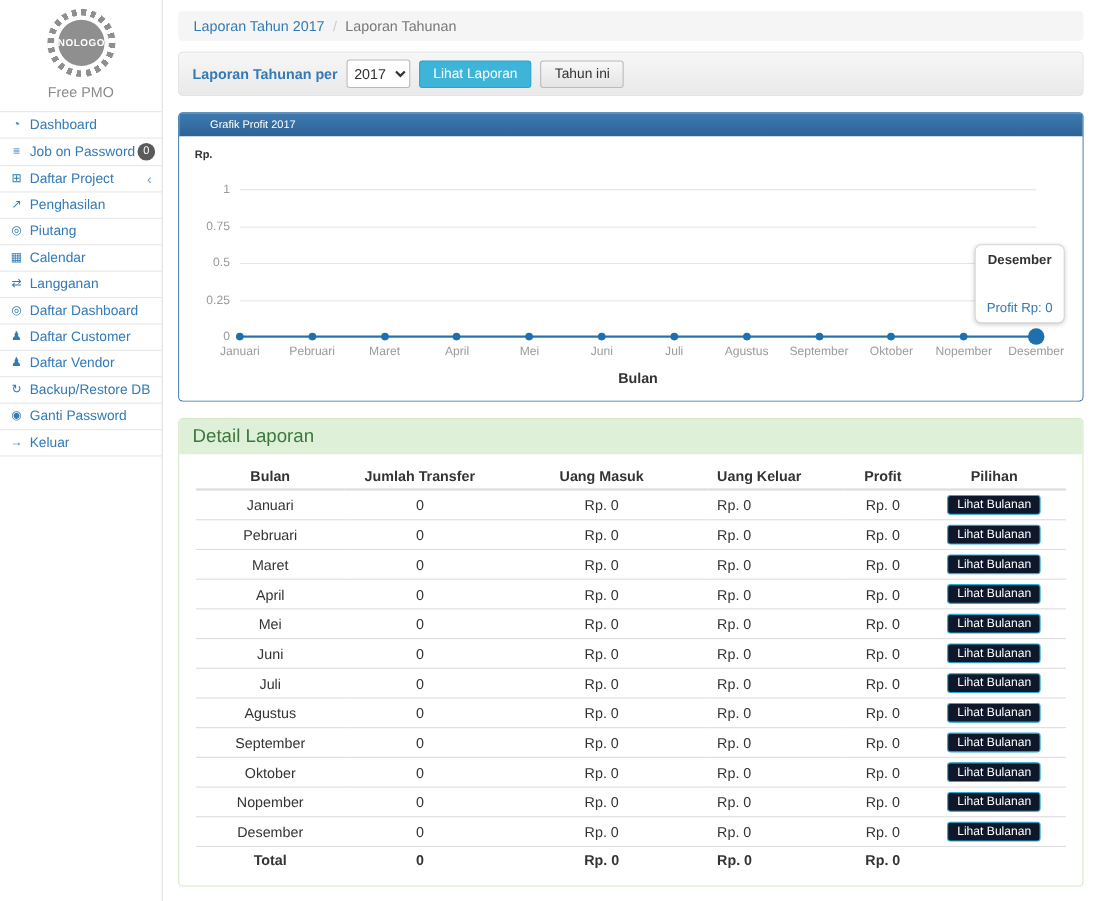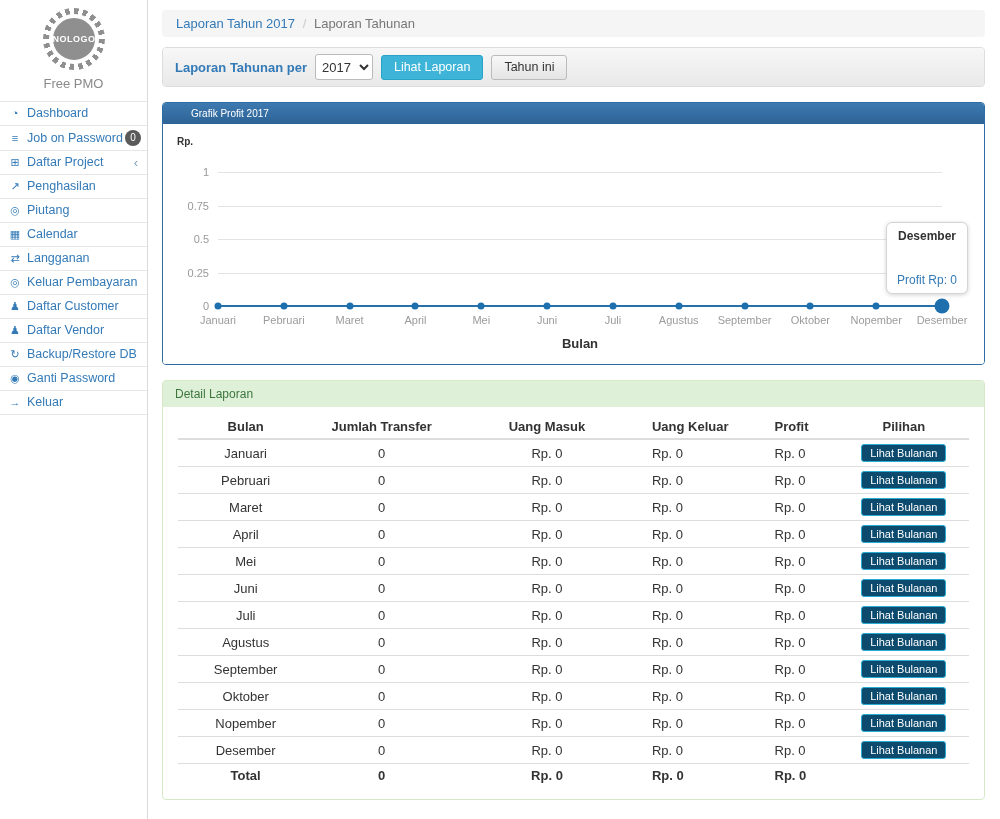--- a/index.html
+++ b/index.html
@@ -64,33 +64,33 @@
   .xtitle { position:absolute; left:50%; top:calc(100% + 30px); transform:translateX(-50%);
     font-weight:bold; font-size:13px; color:#333; }
   .chart-tooltip { position:absolute; right:-26px; bottom:12px; background:#fff;
     border:1px solid #d5d5d5; border-radius:6px; box-shadow:0 1px 4px rgba(0,0,0,.18);
     padding:6px 10px; text-align:center; font-size:12px; white-space:nowrap; z-index:2; }
   .chart-tooltip .tt-title { font-weight:bold; color:#333; margin-bottom:3px; }
   .chart-tooltip .tt-value { color:#337ab7;margin-top:30px; }
 
   
   .panel-success { border-color:#d6e9c6; margin-bottom:20px; }
-  .success-heading { background:#dff0d8; color:#3c763d; padding:6px 12px; font-size:12px;
+  .success-heading { background:#dff0d8; color:#3c763d; padding:6px 12px; font-size:17px;
     border-radius:3px 3px 0 0; }
   .table-wrap { padding:8px 15px 12px; }
   table { width:100%; border-collapse:collapse; font-size:13px; color:#333; }
   th,td { padding:4px 8px; line-height:15px; border-top:1px solid #ddd; }
   thead th { border-top:none; border-bottom:2px solid #ddd; font-weight:bold; }
   .col-bulan { text-align:center; width:150px; }
   .col-jumlah { text-align:center; width:155px;margin-top:32px; }
   .col-masuk { text-align:center; width:230px; }
   .col-keluar { text-align:left; width:140px; }
-  .col-profit { text-align:left; width:78px; }
+  .col-profit { text-align:center; width:78px; }
   .col-pilihan { text-align:center; width:145px; }
-  .btn-xs { font-size:11px; padding:1px 8px; border-radius:3px; background:#0c4a6e;
+  .btn-xs { font-size:11px; padding:1px 8px; border-radius:3px; background:#0f172a;
     border:1px solid #2aabd2; color:#fff; cursor:pointer; line-height:14px; }
   .total-row td { font-weight:bold; }
 </style>
 </head>
 <body>
 
 <div class="main-row">
 
   <aside class="sidebar">
     <div class="logo-wrap">
@@ -158,21 +158,21 @@
           <a class="nav-item">
             <span class="nav-icon">⇄</span>
             <span class="nav-label">Langganan</span>
 
           </a>
         </li>
 
         <li>
           <a class="nav-item">
             <span class="nav-icon">◎</span>
-            <span class="nav-label">Keluar Pembayaran</span>
+            <span class="nav-label">Daftar Dashboard</span>
 
           </a>
         </li>
 
         <li>
           <a class="nav-item">
             <span class="nav-icon">♟</span>
             <span class="nav-label">Daftar Customer</span>
 
           </a>

